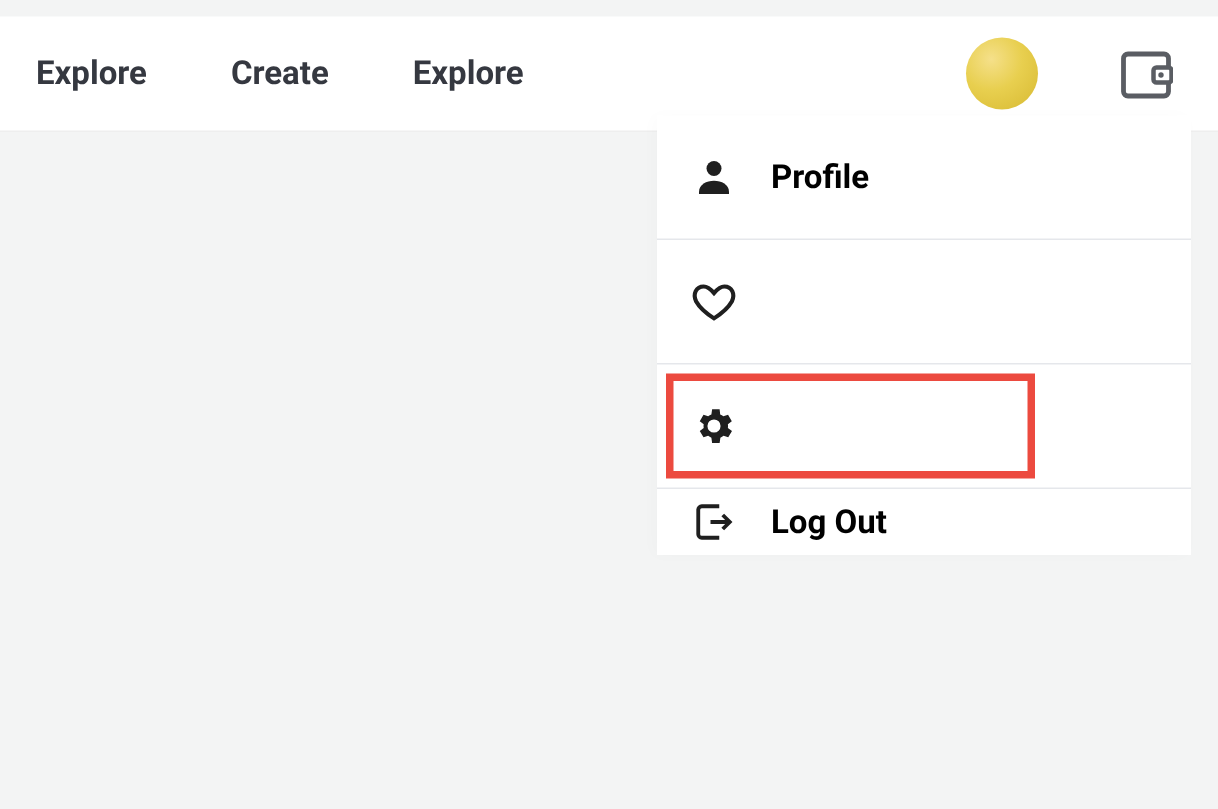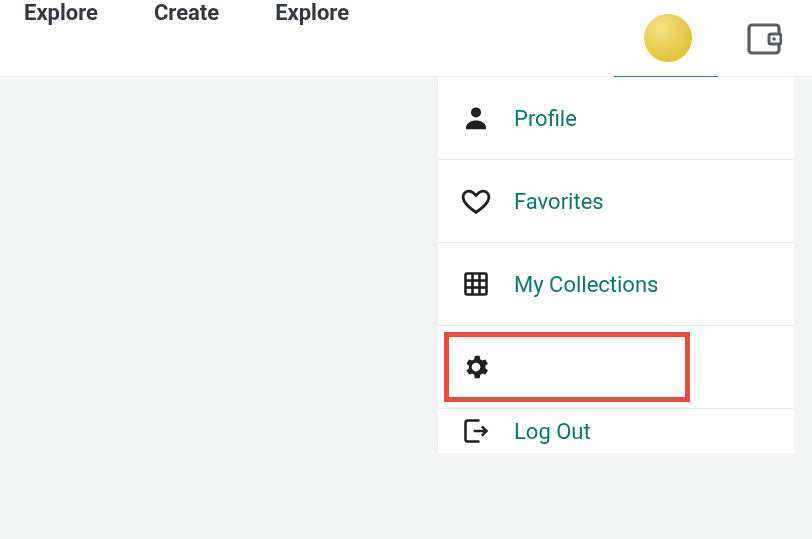--- a/index.html
+++ b/index.html
@@ -12,23 +12,25 @@
       background: #f3f4f4;
       width: 812px;
       height: 539px;
       overflow: hidden;
       position: relative;
     }
     .topnav {
       background: #ffffff;
       height: 77px;
       display: flex;
+      align-items: center;
       padding: 0 24px;
       position: relative;
       border-bottom: 1px solid #eee;
+      margin-top: 11px;
     }
     .nav-link {
       font-size: 22px;
       font-weight: 700;
       color: #353840;
       margin-right: 56px;
       cursor: pointer;
     }
     .avatar {
       width: 48px;
@@ -76,22 +78,22 @@
     }
     .menu-icon {
       width: 40px;
       display: flex;
       align-items: center;
       justify-content: center;
       margin-right: 18px;
     }
     .menu-label {
       font-size: 22px;
-      font-weight: 400;
-      color: #0f766e;
+      font-weight: 700;
+      color: #000000;
     }
     .highlight-box {
       position: absolute;
       border: 5px solid #ec4a3f;
       top: 6px;
       bottom: 6px;
       left: 6px;
       width: 246px;
       pointer-events: none;
     }
@@ -129,36 +131,23 @@
     </div>
     <div class="menu-label">Profile</div>
   </div>
 
   <div class="menu-item">
     <div class="menu-icon">
       <svg width="30" height="30" viewBox="0 0 24 24" fill="none" stroke="#1f1f1f" stroke-width="2.2">
         <path d="M12 21s-7-4.5-9.5-9C.5 8 2.5 4 6.5 4c2 0 3.5 1.2 5.5 3.5C14 5.2 15.5 4 17.5 4 21.5 4 23.5 8 21.5 12 19 16.5 12 21 12 21z"></path>
       </svg>
     </div>
-    <div class="menu-label">Favorites</div>
   </div>
 
 
-  <div class="menu-item">
-    <div class="menu-icon">
-      <svg width="28" height="28" viewBox="0 0 24 24" fill="none" stroke="#1f1f1f" stroke-width="2.2">
-        <rect x="3" y="3" width="18" height="18" rx="1"></rect>
-        <line x1="3" y1="9" x2="21" y2="9"></line>
-        <line x1="3" y1="15" x2="21" y2="15"></line>
-        <line x1="9" y1="3" x2="9" y2="21"></line>
-        <line x1="15" y1="3" x2="15" y2="21"></line>
-      </svg>
-    </div>
-    <div class="menu-label">My Collections</div>
-  </div>
 
   <div class="menu-item">
     <div class="menu-icon">
       <svg width="30" height="30" viewBox="0 0 24 24" fill="#1f1f1f">
         <path d="M19.4 13l.1-1-.1-1 2.1-1.6-2-3.4-2.5.8a7 7 0 00-1.7-1L15 3h-4l-.4 2.8a7 7 0 00-1.7 1l-2.5-.8-2 3.4L6.5 11l-.1 1 .1 1-2.1 1.6 2 3.4 2.5-.8a7 7 0 001.7 1L11 21h4l.4-2.8a7 7 0 001.7-1l2.5.8 2-3.4L19.4 13zM12 15.5A3.5 3.5 0 1112 8.5a3.5 3.5 0 010 7z"></path>
       </svg>
     </div>
     <div class="highlight-box"></div>
   </div>
 

